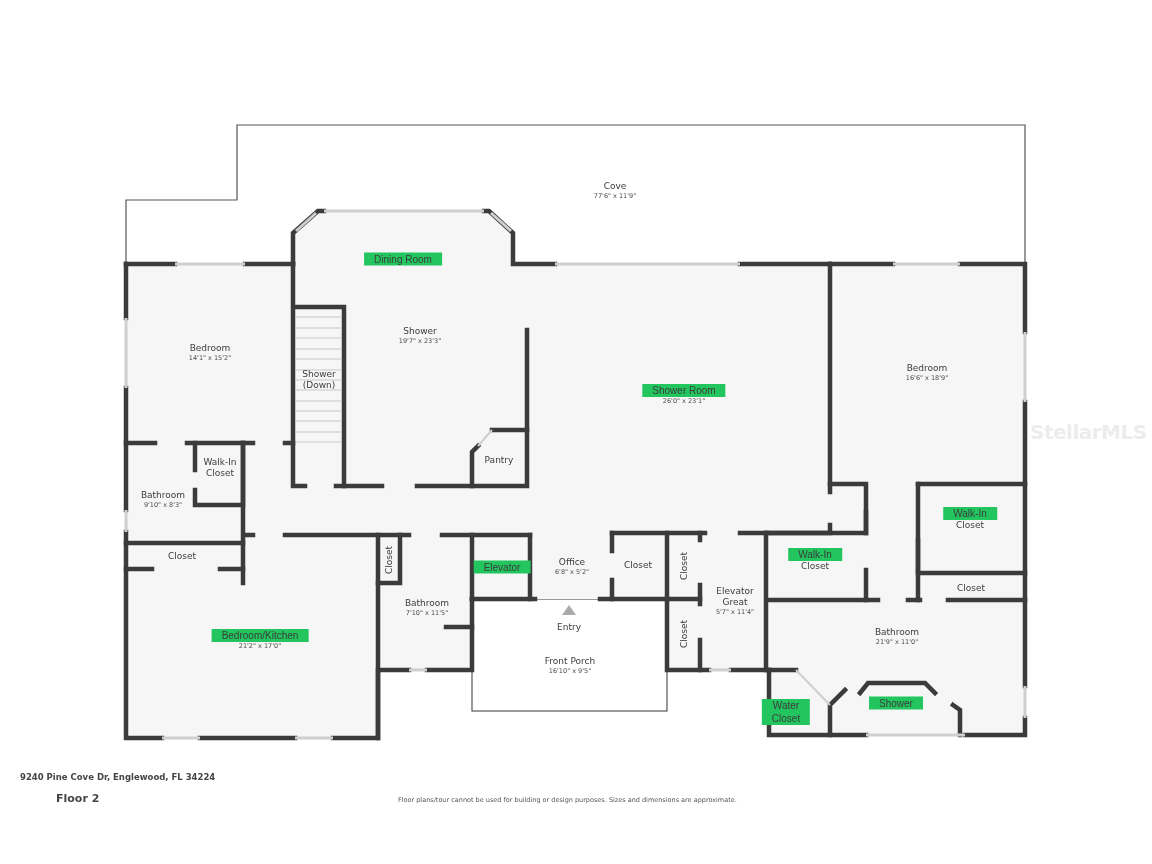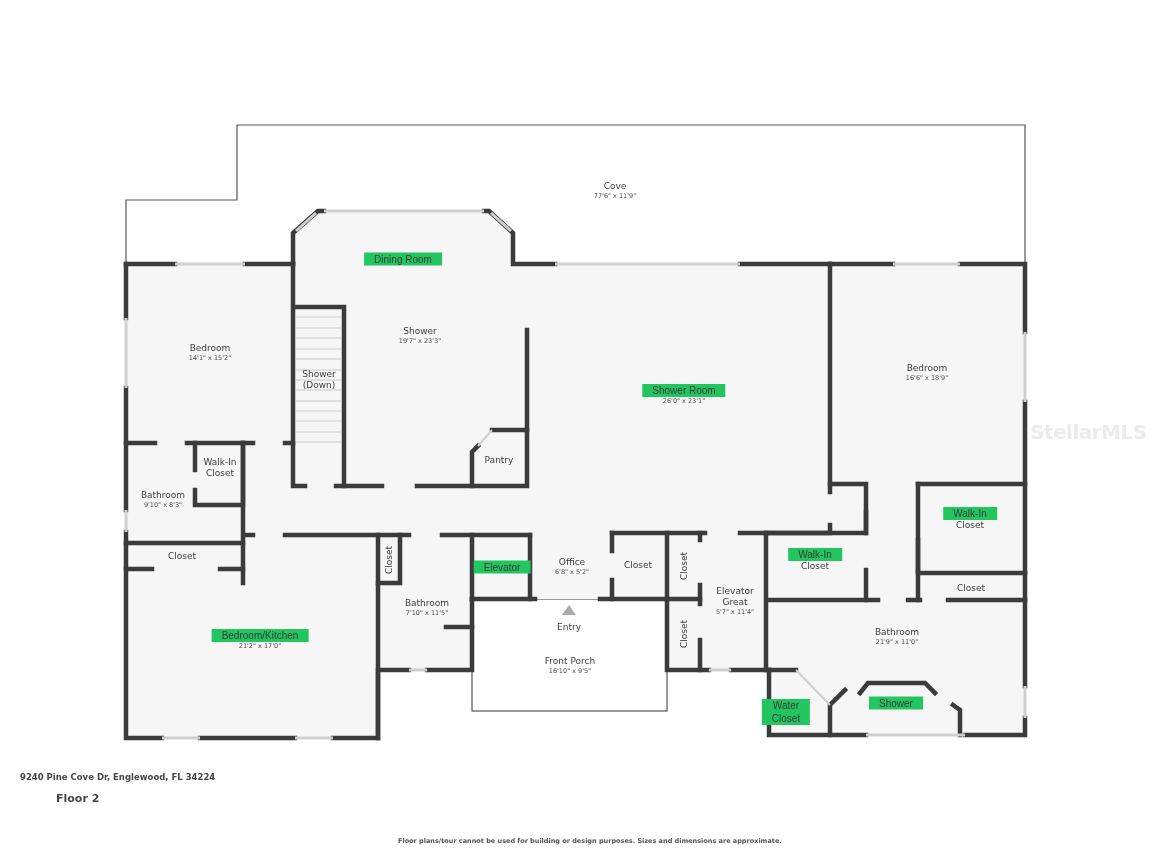--- a/index.html
+++ b/index.html
@@ -10,21 +10,21 @@
   .thin { stroke:#555; stroke-width:1.2; fill:none; }
   .win  { stroke:#cfcfcf; stroke-width:3; fill:none; }
   .stair { stroke:#c8c8c8; stroke-width:1; }
   .lbl { position:absolute; transform:translate(-50%,-50%); text-align:center; white-space:nowrap; }
   .name { font-size:9px; color:#3c3c3c; display:block; line-height:11px; }
   .dims { font-size:6.5px; color:#4a4a4a; display:block; line-height:9px; }
   .chip { background:#22c55e; padding:1px 10px; font-family:"Liberation Sans",sans-serif; font-size:10px; }
   .vert { transform:translate(-50%,-50%) rotate(-90deg); }
   .footer-addr { position:absolute; left:20px; top:772px; font-size:8.5px; font-weight:bold; color:#444; }
   .footer-floor { position:absolute; left:20px; top:792px; font-size:11px; font-weight:bold; color:#444;margin-left:36px; }
-  .disclaimer { position:absolute; left:398px; top:837px; font-size:6.5px; font-weight:bold; color:#555; }
+  .disclaimer { position:absolute; left:398px; top:796px; font-size:6.5px; font-weight:normal; color:#555; }
   .watermark { position:absolute; left:1030px; top:420px; font-size:20px; font-weight:bold; color:#ececec; letter-spacing:-0.5px; }
 </style>
 </head>
 <body>
 
 <svg id="plan" width="1152" height="864" viewBox="0 0 1152 864">
   <defs>
     <pattern id="pavers" width="6" height="6" patternUnits="userSpaceOnUse">
       <rect width="6" height="6" fill="#f4f4f4"></rect>
       <circle cx="3" cy="3" r="2.3" fill="none" stroke="#e3e3e3" stroke-width="0.8"></circle>

